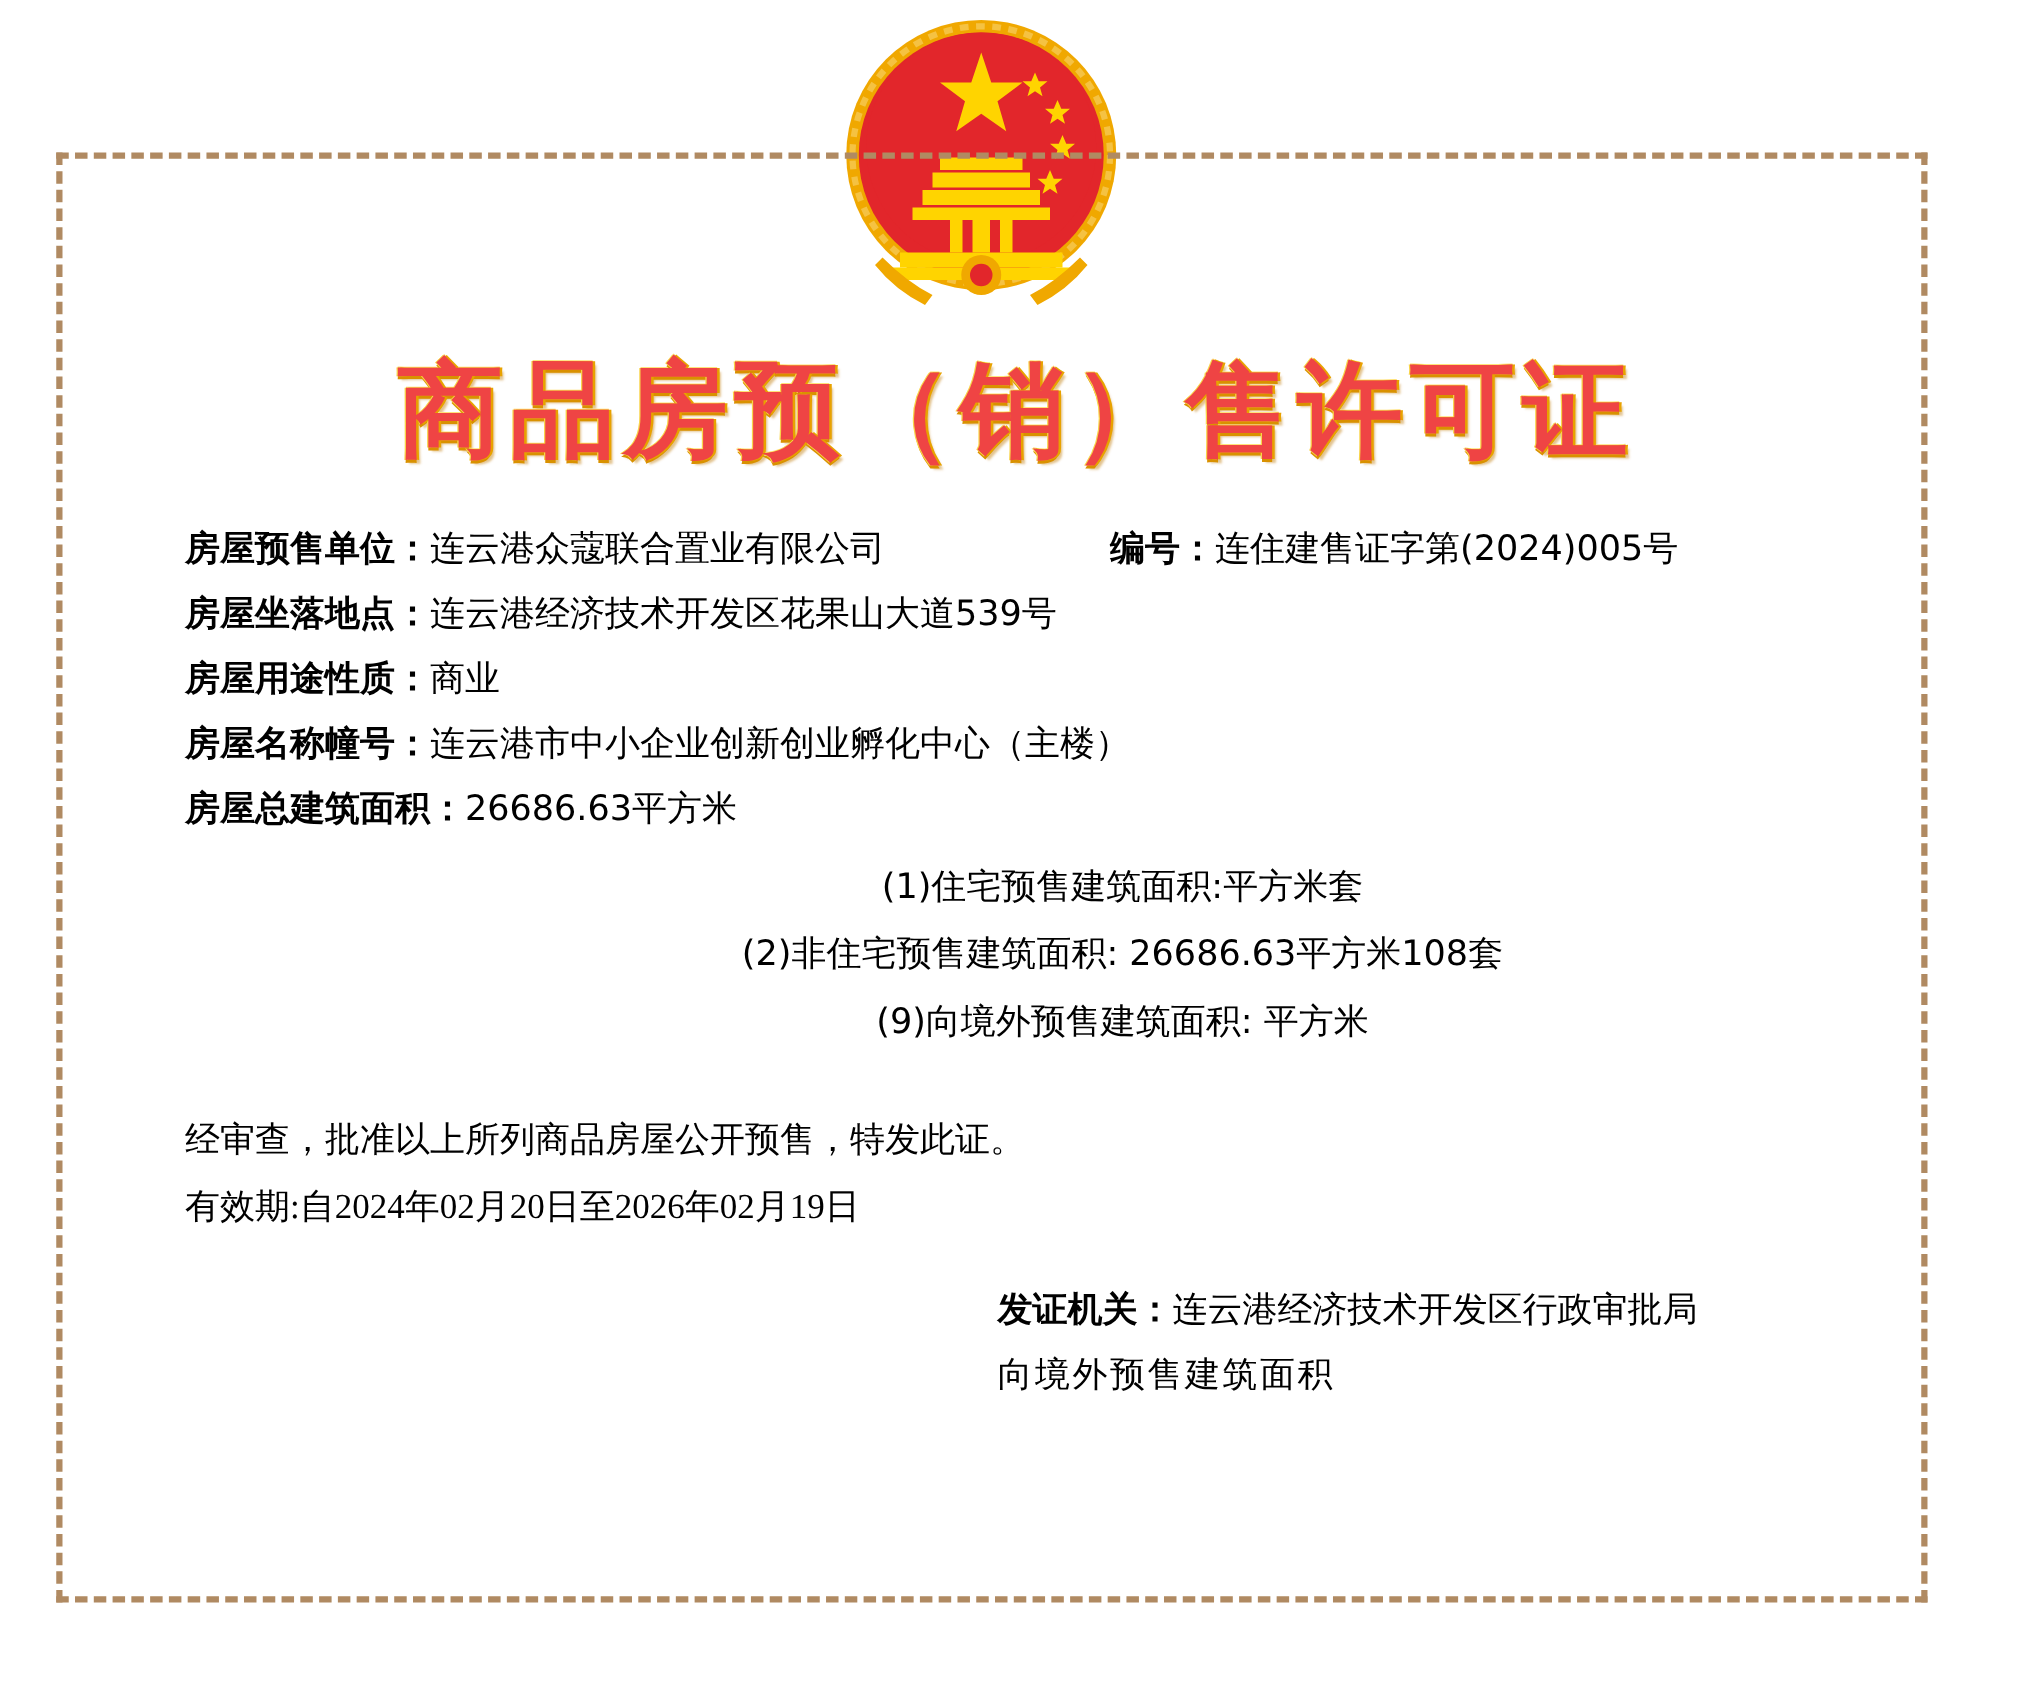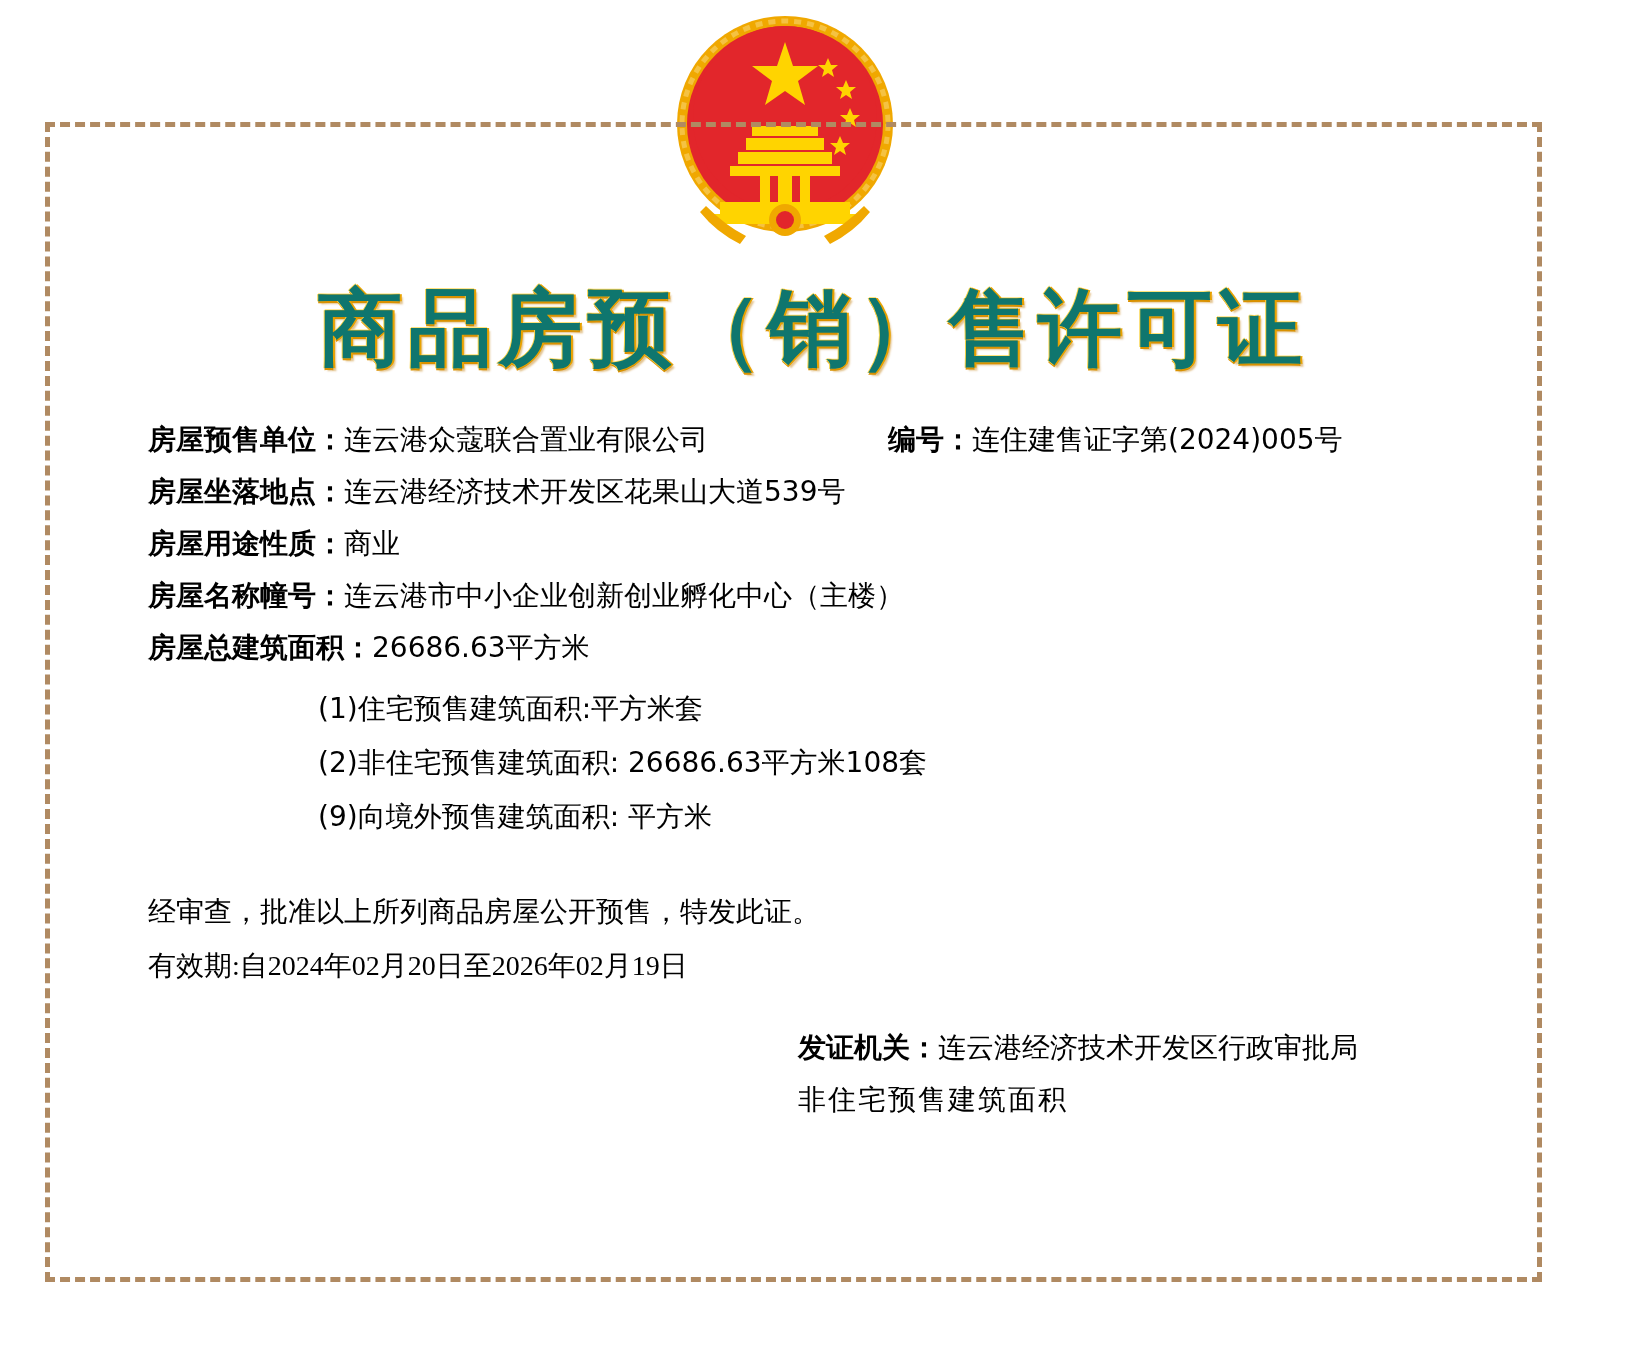--- a/index.html
+++ b/index.html
@@ -42,21 +42,21 @@
   .doc-title {
     position: absolute;
     left: 0;
     top: 272px;
     width: 1626px;
     text-align: center;
     font-family: "DejaVu Serif", "Liberation Serif", serif;
     font-size: 84px;
     font-weight: 700;
     letter-spacing: 6px;
-    color: #0f766e;
+    color: #ef4444;
     text-shadow:
        2px 0 0 #e8a200,
       -1px 0 0 #f8d44a,
        0 2px 0 #d99100,
        0 -1px 0 #ffe27a,
        3px 3px 2px rgba(190,120,0,0.45);
     white-space: nowrap;
   }
 
   
@@ -92,20 +92,21 @@
   .indent-list {
     margin-top: 10px;
   }
   .sub-row {
     height: 54px;
     padding-left: 170px;
     white-space: nowrap;
     font-family: "DejaVu Sans", "Liberation Sans", sans-serif;
     font-size: 28px;
     font-weight: 500;
+    text-align: center;
   }
   .approval {
     margin-top: 41px;
     height: 54px;
     font-family: "DejaVu Sans", "Liberation Sans", sans-serif;
     font-size: 28px;
     font-weight: 500;
     white-space: nowrap;
   }
   .validity {
@@ -217,16 +218,16 @@
       <div class="sub-row">(9)向境外预售建筑面积: 平方米</div>
     </div>
 
     <div class="approval">经审查，批准以上所列商品房屋公开预售，特发此证。</div>
     <div class="validity">有效期:自2024年02月20日至2026年02月19日</div>
 
     <div class="issuer">
       <span class="label">发证机关：</span><span class="value">连云港经济技术开发区行政审批局</span>
     </div>
 
-    <div class="issue-date">非住宅预售建筑面积</div>
+    <div class="issue-date">向境外预售建筑面积</div>
 
   </div>
 </div>
 
 </body></html>

